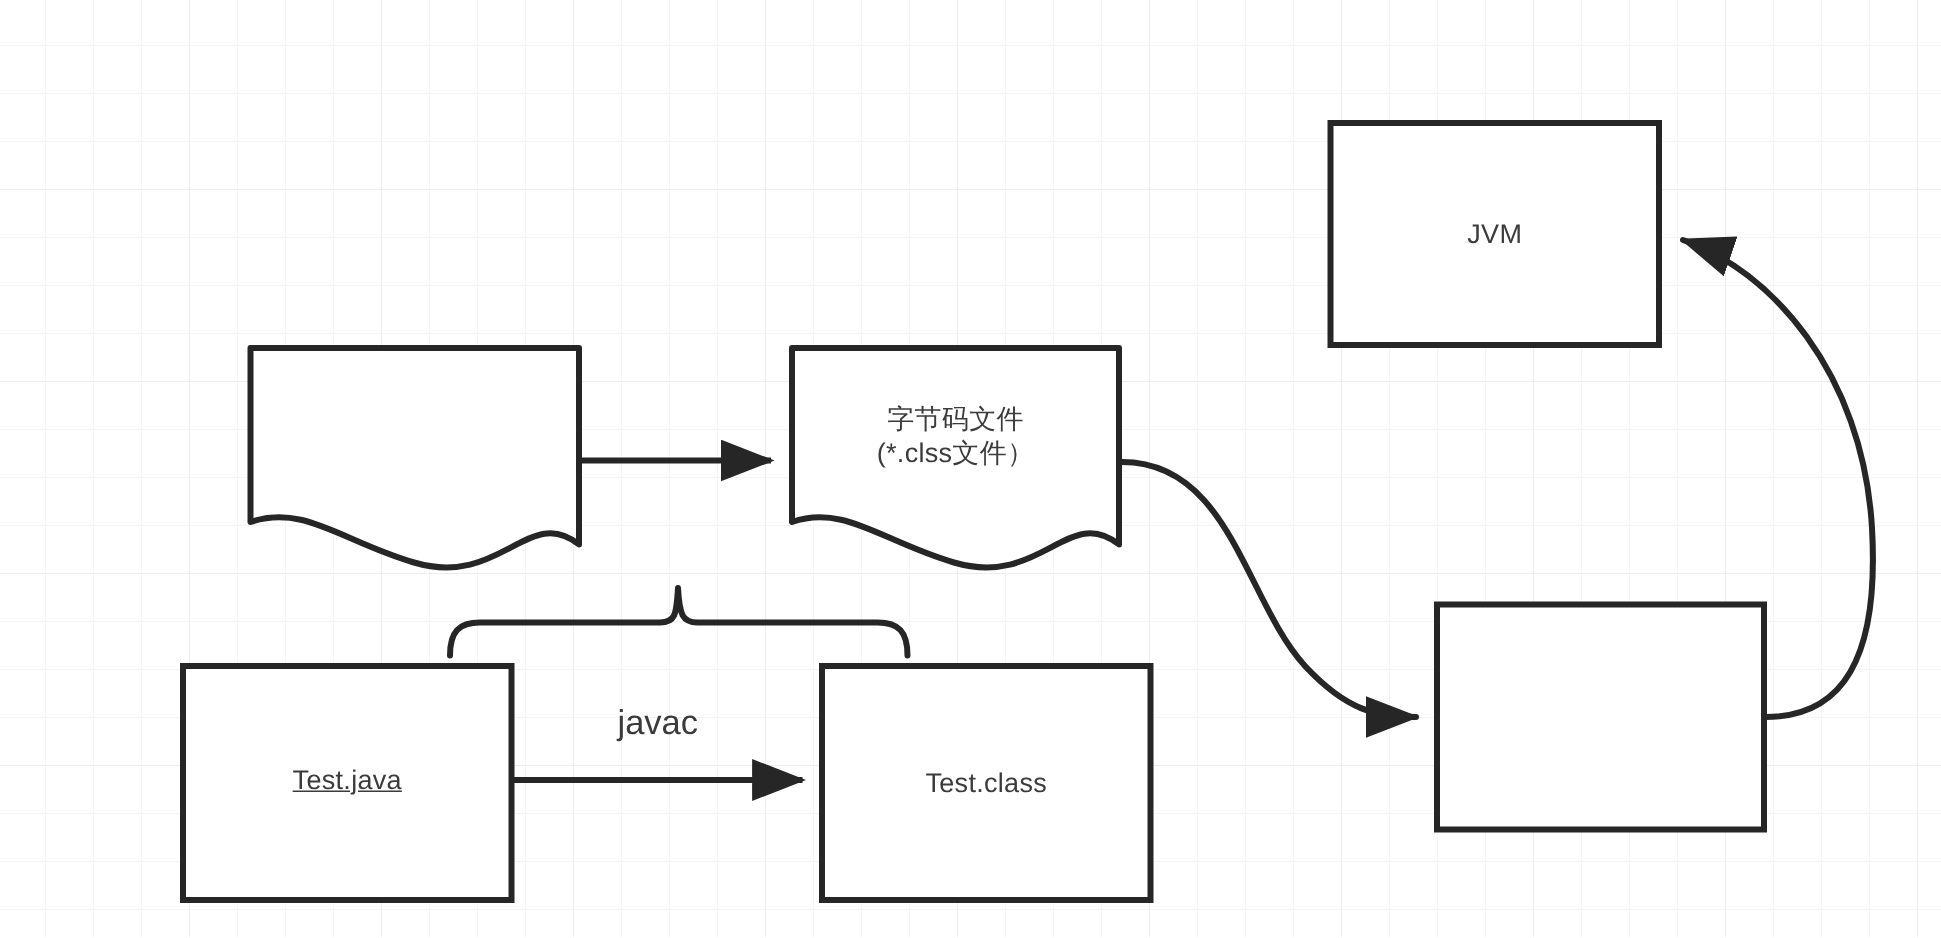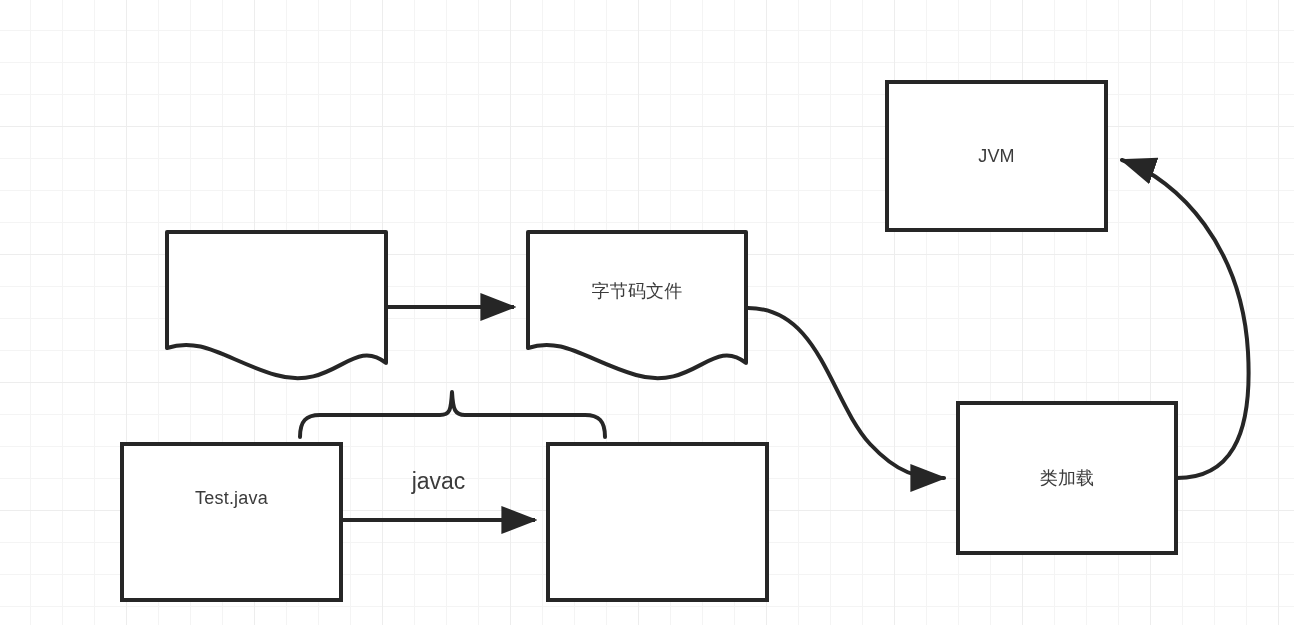--- a/index.html
+++ b/index.html
@@ -101,30 +101,31 @@
              L440,415
              C450,415 451,410 452,392
              C453,410 455,415 465,415
              L585,415
              C599,415 605,421 605,437" fill="none" stroke="#262626" stroke-width="4" stroke-linecap="round" stroke-linejoin="round"></path>
   </svg>
 
 
   <div class="node-label" style="left:528px; top:232px; width:218px; height:118px;">
     <span>字节码文件</span>
+    <span>(*.clss文件）</span>
   </div>
 
   <div class="node-label" style="left:887px; top:82px; width:219px; height:148px;">
     <span>JVM</span>
   </div>
 
-  <div class="node-label" style="left:958px; top:403px; width:218px; height:150px;">
-    <span>类加载</span>
-  </div>
 
-  <div class="node-label" style="left:122px; top:420px; width:219px; height:156px;">
+  <div class="node-label" style="left:122px; top:442px; width:219px; height:156px;text-decoration:underline;">
     <span>Test.java</span>
   </div>
 
+  <div class="node-label" style="left:548px; top:444px; width:219px; height:156px;">
+    <span>Test.class</span>
+  </div>
 
   <div class="edge-label" style="left:342px; top:468px; width:193px; text-align:center;">javac</div>
 
 </div>
 
 </body></html>

